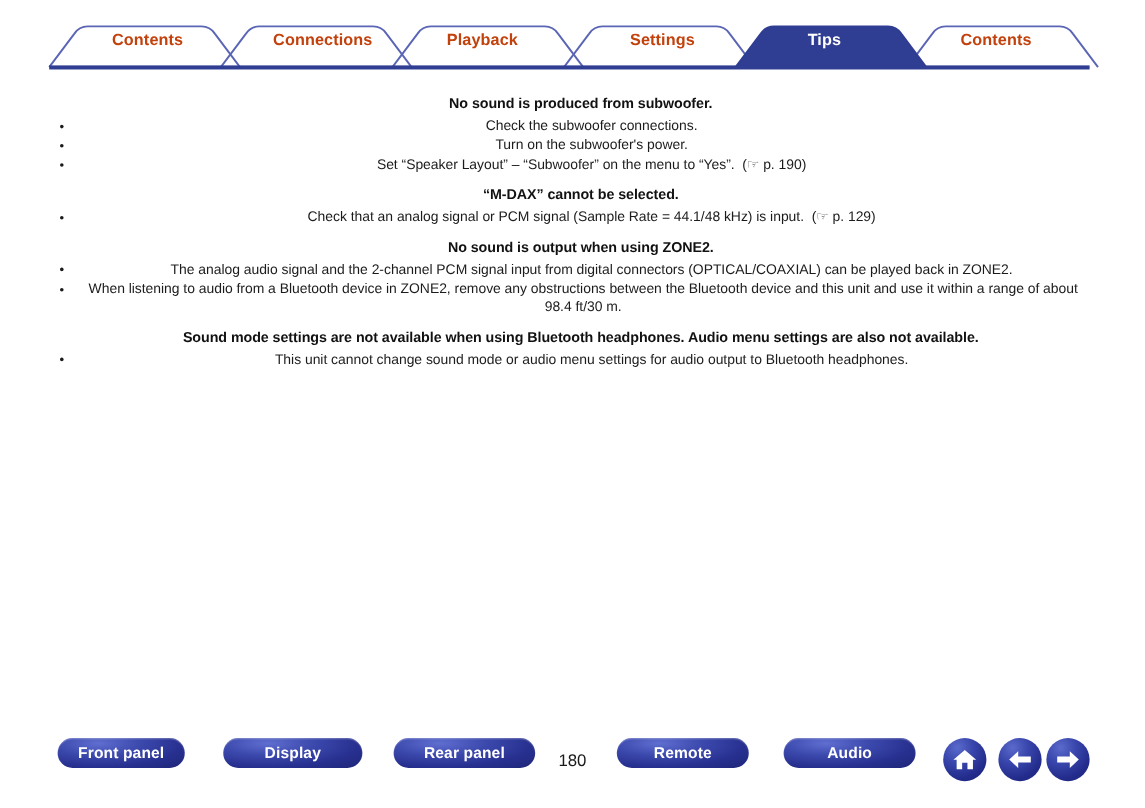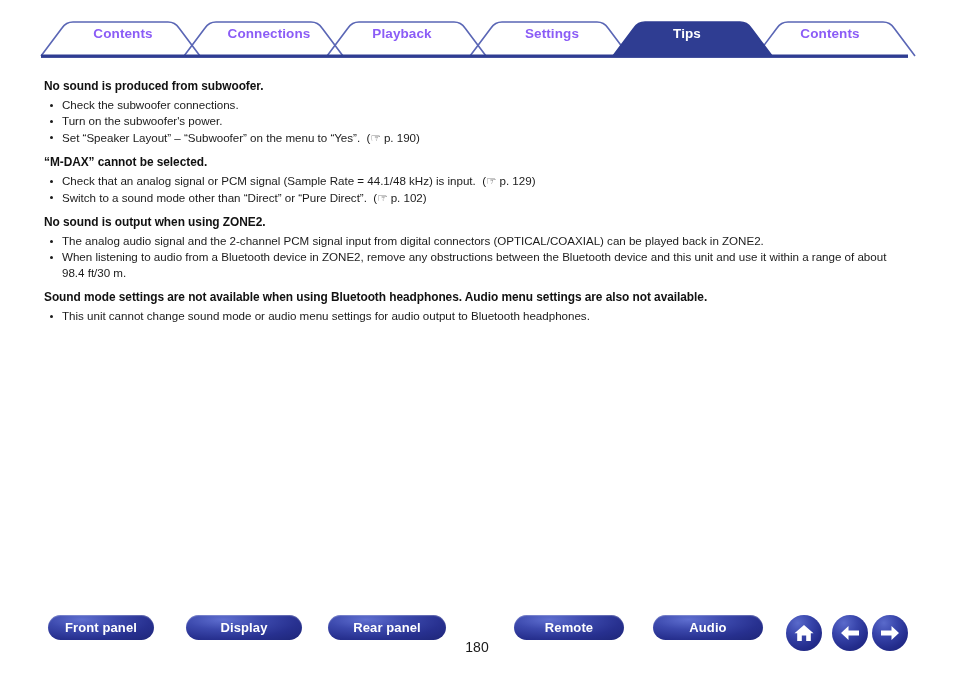--- a/index.html
+++ b/index.html
@@ -24,38 +24,39 @@
     width: 954px;
     height: 62px;
   }
   #tabbar svg {
     display: block;
   }
   .tab-label {
     position: absolute;
     font-size: 13.5px;
     font-weight: bold;
-    color: #8b5cf6;
+    color: #c2410c;
     white-space: nowrap;
     text-align: center;
     letter-spacing: 0.1px;
     top: 33px;
     transform: translateY(-50%);
     pointer-events: none;
   }
   .tab-label.active {
     color: #ffffff;
   }
 
   
   #content {
     position: absolute;
     left: 44px;
     top: 78px;
     width: 880px;
+    text-align: center;
   }
   .section {
     margin-bottom: 9px;
   }
   .sec-heading {
     font-size: 11.9px;
     font-weight: bold;
     color: #111111;
     line-height: 16px;
     margin-bottom: 3px;
@@ -124,21 +125,21 @@
     height: 36px;
     border-radius: 50%;
     background: radial-gradient(circle at 33% 22%, #5a6acb 0%, #3845ab 36%, #232c8c 70%, #1a2275 100%);
     display: flex;
     align-items: center;
     justify-content: center;
   }
   .circ svg { display: block; }
   #pagenum {
     position: absolute;
-    top: 24px;
+    top: 10px;
     left: 459px;
     width: 36px;
     text-align: center;
     font-size: 14px;
     color: #1a1a1a;
   }
 </style>
 </head>
 <body>
 
@@ -178,23 +179,20 @@
       </li>
     </ul>
   </div>
 
   <div class="section">
     <div class="sec-heading">“M-DAX” cannot be selected.</div>
     <ul class="bullets">
       <li><span>Check that an analog signal or PCM signal (Sample Rate = 44.1/48 kHz) is input.</span>&nbsp;
         <span class="pageref">(<span class="hand">☞</span>&nbsp;<span>p. 129</span>)</span>
       </li>
-      <li><span>Switch to a sound mode other than “Direct” or “Pure Direct”.</span>&nbsp;
-        <span class="pageref">(<span class="hand">☞</span>&nbsp;<span>p. 102</span>)</span>
-      </li>
     </ul>
   </div>
 
   <div class="section">
     <div class="sec-heading">No sound is output when using ZONE2.</div>
     <ul class="bullets">
       <li><span>The analog audio signal and the 2-channel PCM signal input from digital connectors (OPTICAL/COAXIAL) can be played back in ZONE2.</span></li>
       <li style="width:848px;"><span>When listening to audio from a Bluetooth device in ZONE2, remove any obstructions between the Bluetooth device and this unit and use it within a range of about 98.4 ft/30 m.</span></li>
     </ul>
   </div>

